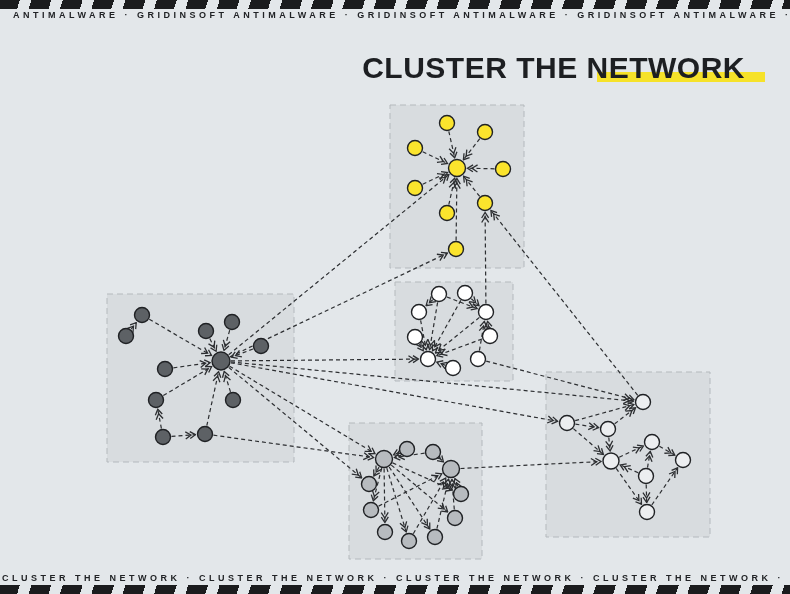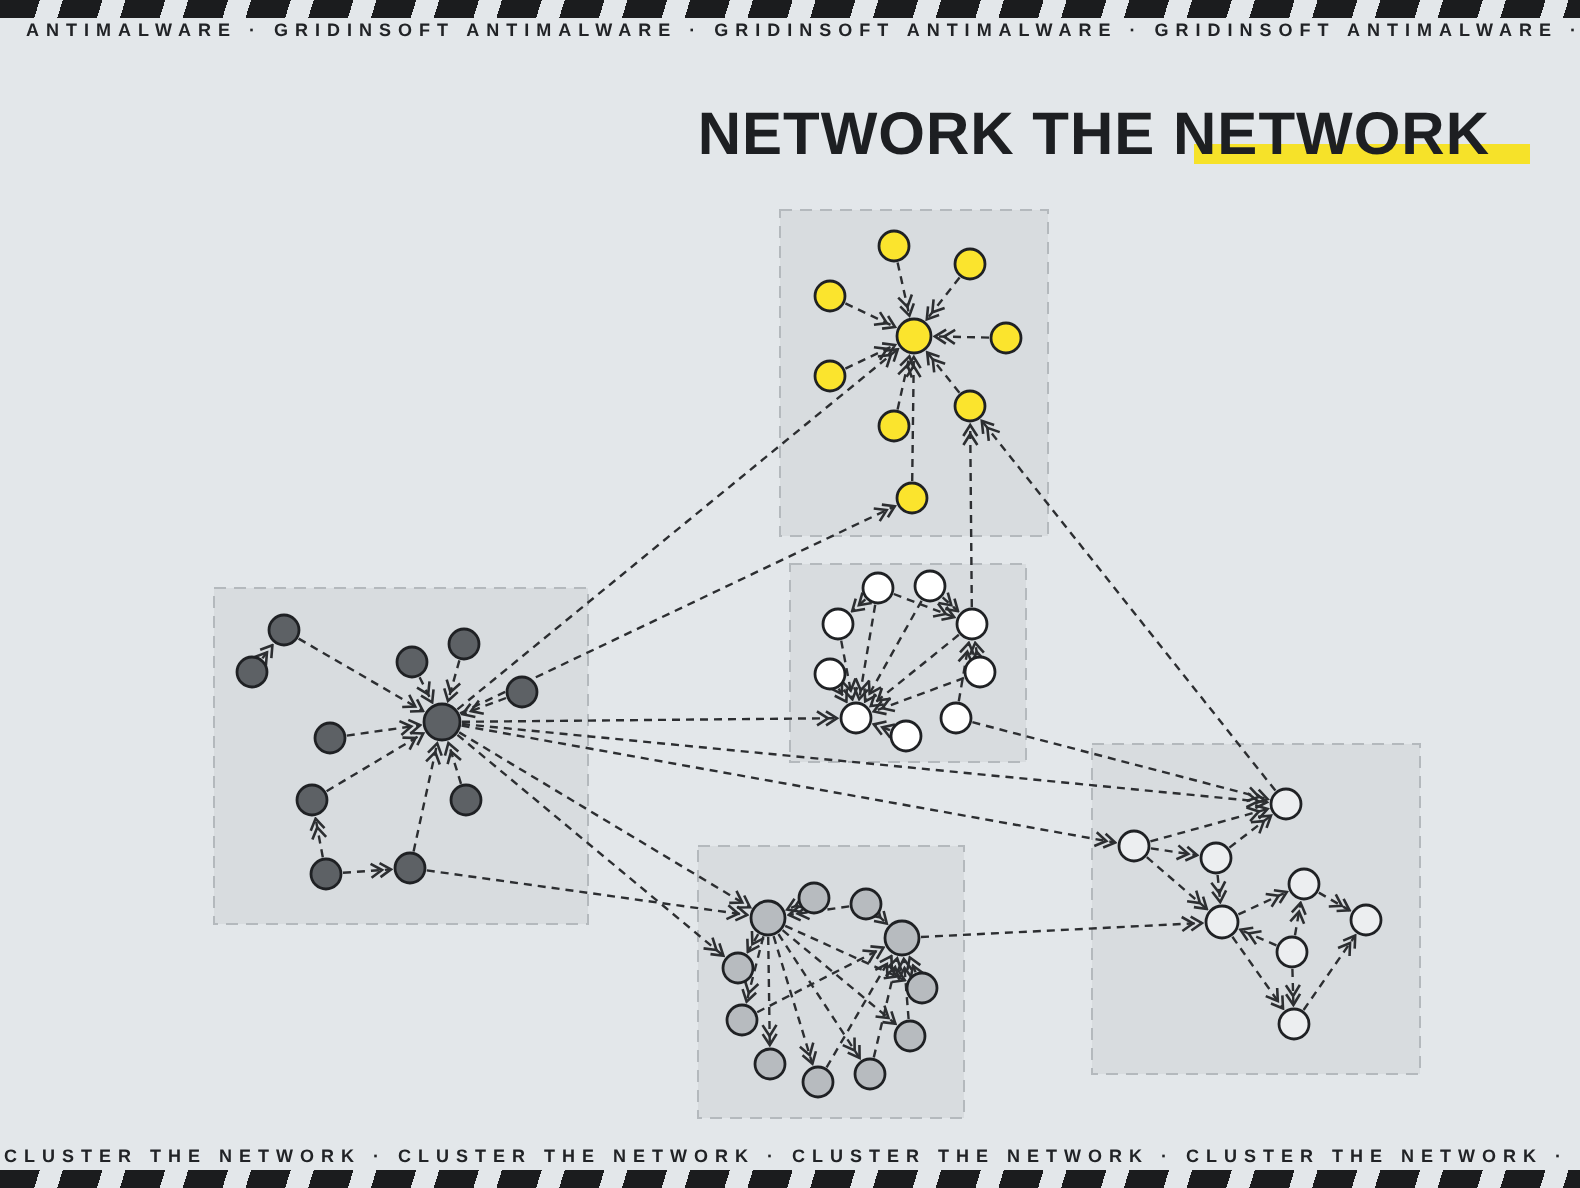--- a/index.html
+++ b/index.html
@@ -35,21 +35,21 @@
   #net-svg{position:absolute;left:0;top:0;}
 </style>
 </head>
 <body>
 
 <div class="page" style="background: rgb(227, 231, 234);">
 
   <div class="stripes stripes-top"></div>
   <div class="ticker ticker-top">ANTIMALWARE · GRIDINSOFT ANTIMALWARE · GRIDINSOFT ANTIMALWARE · GRIDINSOFT ANTIMALWARE · GRIDINSOFT ANTIMALWARE</div>
 
-  <div class="title"><span>NETWORK THE </span><span class="hl"><span class="hl-bar" style="background: rgb(246, 226, 41);"></span><span class="hl-text">NETWORK</span></span></div>
+  <div class="title"><span>CLUSTER THE </span><span class="hl"><span class="hl-bar" style="background: rgb(246, 226, 41);"></span><span class="hl-text">NETWORK</span></span></div>
 
   <svg id="net-svg" width="790" height="594" viewBox="0 0 790 594">
       <defs>
         <marker id="arr" viewBox="0 0 12 9" refX="11" refY="4.5" markerWidth="12" markerHeight="9" orient="auto" markerUnits="userSpaceOnUse">
           <path d="M1,1 L6.5,4.5 L1,8 M5.5,1 L11,4.5 L5.5,8" fill="none" stroke="#2c2e31" stroke-width="1.3"></path>
         </marker>
       </defs>
       <rect x="390" y="105" width="134" height="163" fill="#d8dcdf" stroke="#b4b9bd" stroke-width="1" stroke-dasharray="6 4"></rect>
       <rect x="107" y="294" width="187" height="168" fill="#d8dcdf" stroke="#b4b9bd" stroke-width="1" stroke-dasharray="6 4"></rect>
       <rect x="395" y="282" width="118" height="99" fill="#d8dcdf" stroke="#b4b9bd" stroke-width="1" stroke-dasharray="6 4"></rect>

